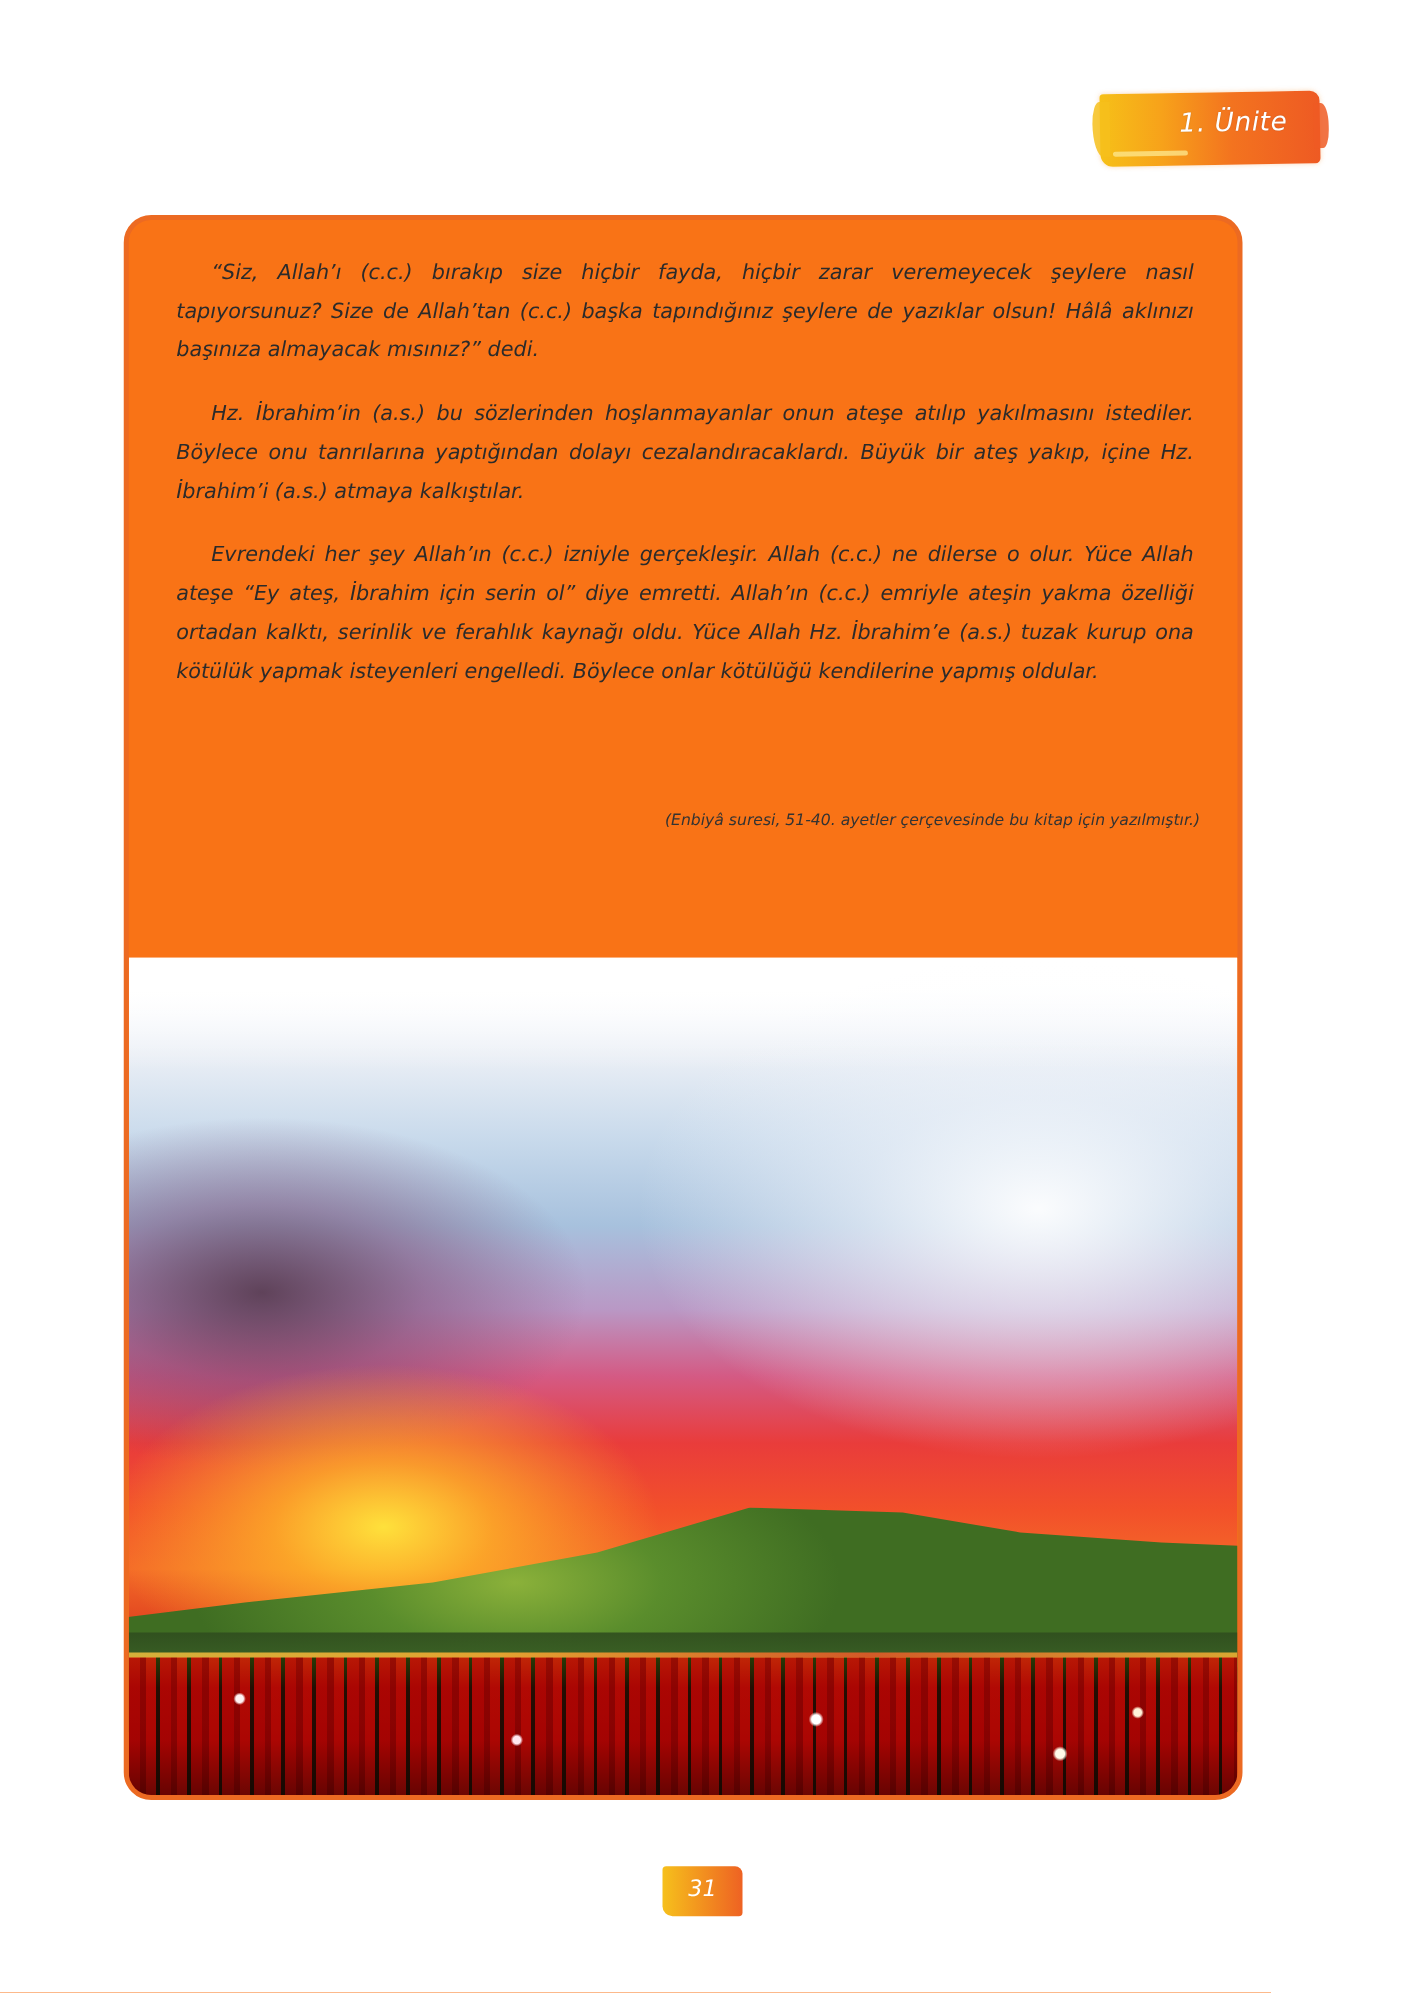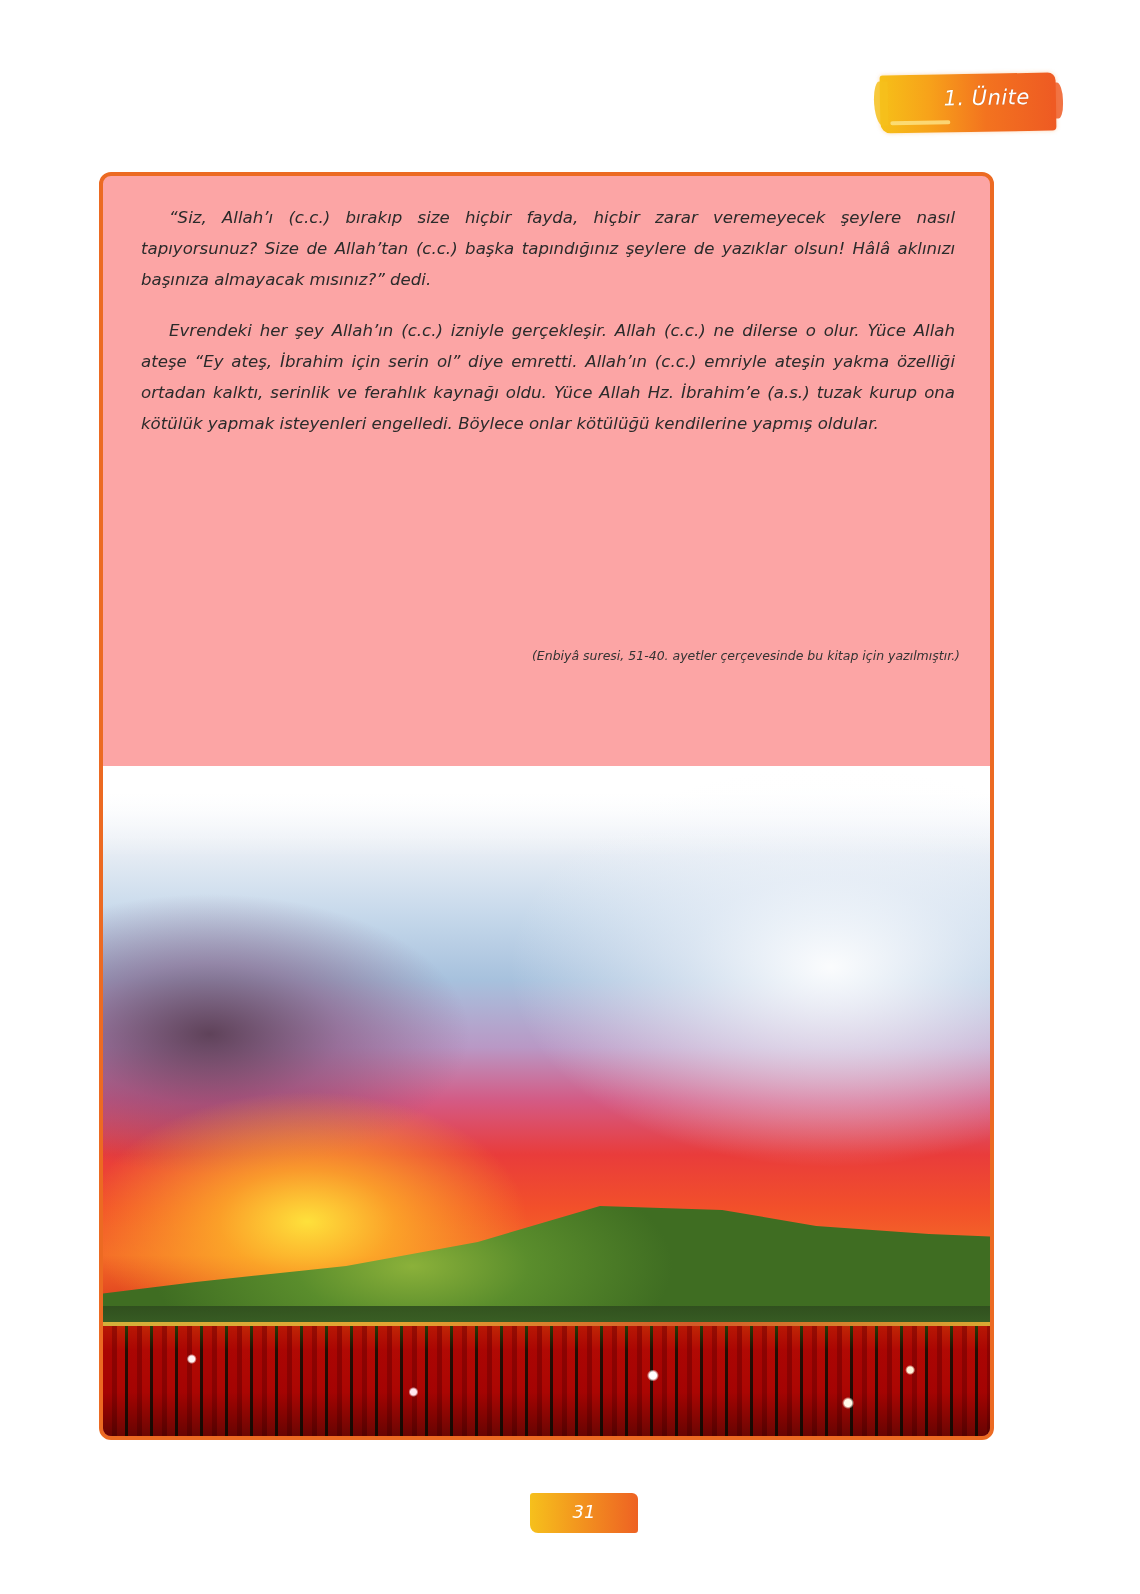--- a/index.html
+++ b/index.html
@@ -26,21 +26,21 @@
     position: absolute; left: 10px; bottom: 8px; width: 60px; height: 4px;
     background: #fde58a; border-radius: 2px; opacity: .8;
   }
   .unit-label {
     position: absolute; right: 26px; top: 12px; color: #ffffff; font-style: italic;
     font-size: 21px; letter-spacing: 0.5px; text-shadow: 0 0 1px rgba(0,0,0,0.25);
   }
 
   .frame {
     position: absolute; left: 99px; top: 172px; width: 887px; height: 1260px;
-    border: 4px solid #ec6a22; border-radius: 12px; background: #fca5a5; overflow: hidden;
+    border: 4px solid #ec6a22; border-radius: 22px; background: #f97316; overflow: hidden;
   }
   .text-block {
     position: absolute; left: 38px; top: 26px; width: 814px;
     font-style: italic; font-size: 16.6px; line-height: 31px; color: #2b2b2b;
     text-align: justify;
   }
   .text-block p { margin: 0 0 20px 0; text-indent: 28px; }
   .source {
     position: absolute; right: 30px; top: 472px; font-style: italic; font-size: 12.5px; color: #333;
   }
@@ -84,38 +84,38 @@
   }
   .field-top {
     position: absolute; left: 0; top: 556px; width: 100%; height: 12px;
     background: linear-gradient(90deg, #d4b03a, #e3a331, #d35a28, #d9a832);
   }
 
   .page-tab {
     position: absolute; left: 530px; top: 1493px; width: 64px; height: 40px;
     background: linear-gradient(90deg, #f6c01c 0%, #f39a1e 40%, #ee6223 100%);
     border-radius: 3px 6px 3px 8px;
-    padding-left: 44px;
   }
   .page-number {
     position: absolute; left: 0; top: 8px; width: 100%; text-align: center;
     color: #ffffff; font-style: italic; font-size: 18px;
   }
 </style>
 </head>
 <body>
 
 <div class="unit-tab">
   <div class="unit-streak"></div>
   <span class="unit-label">1. Ünite</span>
 </div>
 
 <div class="frame">
   <div class="text-block">
     <p>“Siz, Allah’ı (c.c.) bırakıp size hiçbir fayda, hiçbir zarar veremeyecek şeylere nasıl tapıyorsunuz? Size de Allah’tan (c.c.) başka tapındığınız şeylere de yazıklar olsun! Hâlâ aklınızı başınıza almayacak mısınız?” dedi.</p>
+    <p>Hz. İbrahim’in (a.s.) bu sözlerinden hoşlanmayanlar onun ateşe atılıp yakılmasını istediler. Böylece onu tanrılarına yaptığından dolayı cezalandıracaklardı. Büyük bir ateş yakıp, içine Hz. İbrahim’i (a.s.) atmaya kalkıştılar.</p>
     <p>Evrendeki her şey Allah’ın (c.c.) izniyle gerçekleşir. Allah (c.c.) ne dilerse o olur. Yüce Allah ateşe “Ey ateş, İbrahim için serin ol” diye emretti. Allah’ın (c.c.) emriyle ateşin yakma özelliği ortadan kalktı, serinlik ve ferahlık kaynağı oldu. Yüce Allah Hz. İbrahim’e (a.s.) tuzak kurup ona kötülük yapmak isteyenleri engelledi. Böylece onlar kötülüğü kendilerine yapmış oldular.</p>
   </div>
   <div class="source">(Enbiyâ suresi, 51-40. ayetler çerçevesinde bu kitap için yazılmıştır.)</div>
 
   <div class="scene">
     <div class="sky"></div>
     <div class="sky-fade"></div>
     <div class="hill"></div>
     <div class="treeline"></div>
     <div class="field-top"></div>

